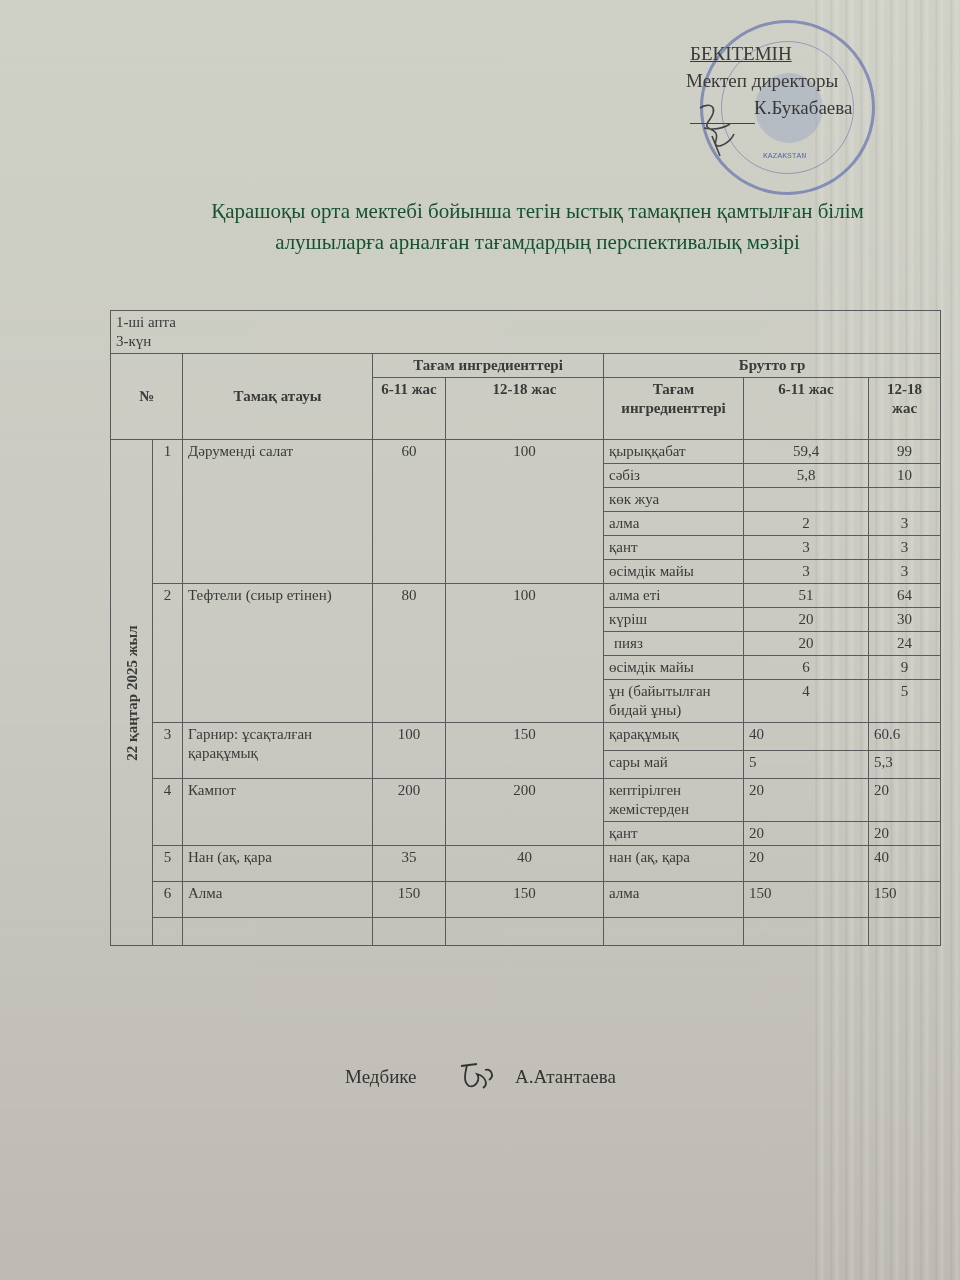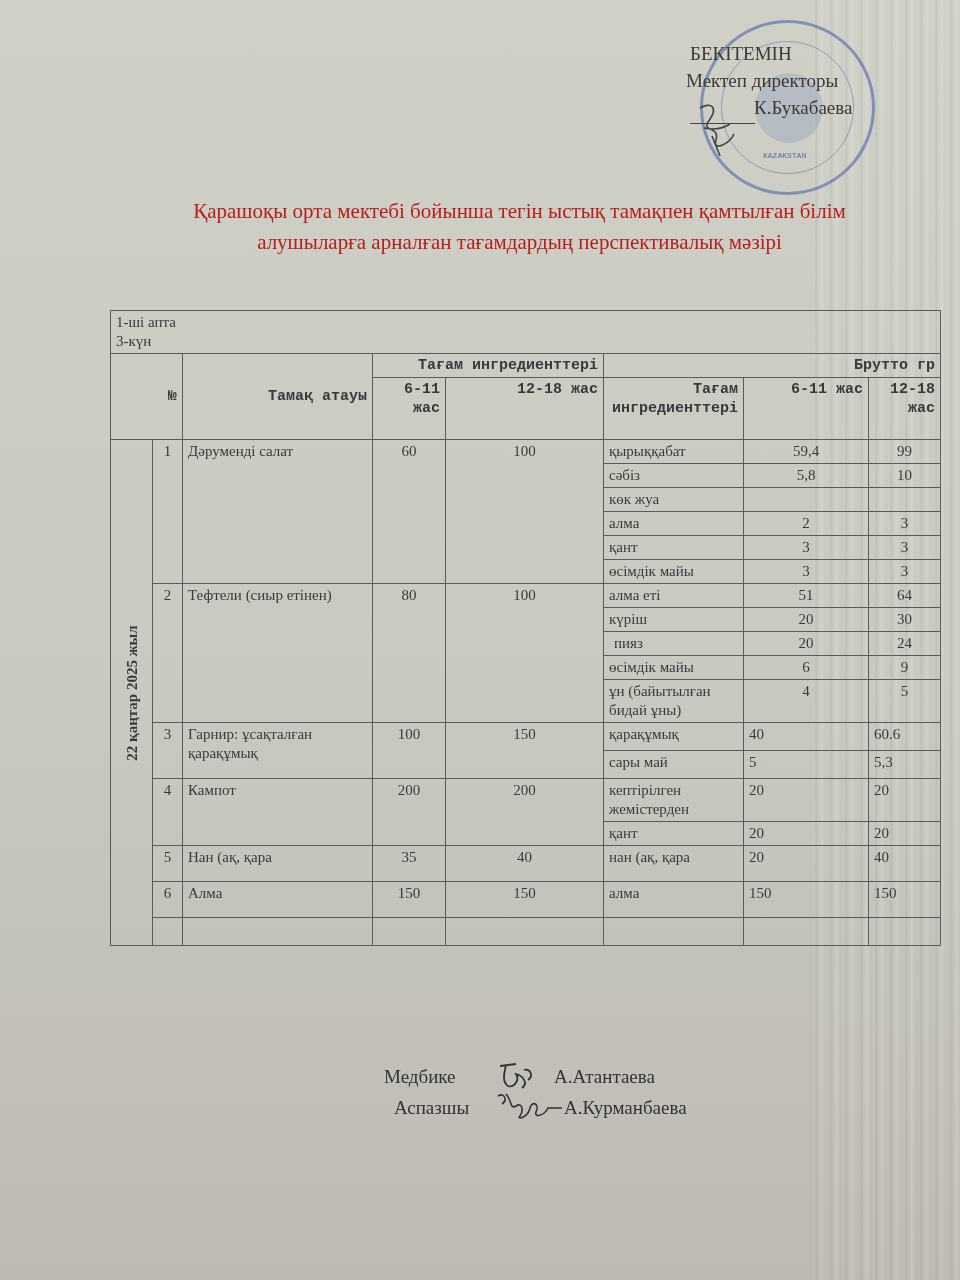--- a/index.html
+++ b/index.html
@@ -9,21 +9,21 @@
       font-family: "Liberation Serif", "DejaVu Serif", serif;
       color: #2f2f2f;
     }
     .streaks {
       position: absolute; right: 0; top: 0; width: 150px; height: 1280px;
       background: repeating-linear-gradient(90deg, rgba(255,255,255,0) 0px, rgba(255,255,255,0) 5px, rgba(90,90,90,0.10) 6px, rgba(255,255,255,0) 8px, rgba(255,255,255,0.15) 12px, rgba(255,255,255,0) 15px);
       pointer-events: none;
     }
     
     .approval { position: absolute; left: 690px; top: 40px; font-size: 19px; line-height: 27px; color: #3a3a3a; z-index: 2; }
-    .approval .l1 { padding-left: 0; }
+    .approval .l1 { padding-left: 0; text-decoration: underline; }
     .approval .l2 { padding-left: -2px; margin-left: -4px; }
     .approval .l3 { padding-left: 64px; }
     .stamp {
       position: absolute; left: 700px; top: 20px; width: 175px; height: 175px;
       border: 3px solid rgba(70,90,170,0.55); border-radius: 50%;
       box-sizing: border-box; z-index: 1;
     }
     .stamp::after {
       content: ""; position: absolute; left: 18px; top: 18px; right: 18px; bottom: 18px;
       border: 1.5px solid rgba(70,90,170,0.45); border-radius: 50%;
@@ -34,45 +34,45 @@
     }
     .stamp-label {
       position: absolute; left: 60px; top: 128px; font-size: 8px; color: rgba(60,80,160,0.8);
       font-family: Liberation Mono, monospace;
       text-align: center;
     }
     .sig-dir { position: absolute; left: 690px; top: 100px; width: 55px; height: 60px; z-index: 3; }
     .sig-line { position: absolute; left: 690px; top: 123px; width: 65px; height: 1px; background: #444; z-index: 3; }
     
     .title {
-      position: absolute; left: 102px; top: 196px; width: 835px; text-align: center;
-      font-size: 21px; line-height: 31px; color: #b91c1c;
+      position: absolute; left: 120px; top: 196px; width: 835px; text-align: center;
+      font-size: 21px; line-height: 31px; color: #14532d;
     }
     
     table.menu {
       position: absolute; left: 110px; top: 310px; width: 830px;
       border-collapse: collapse; font-size: 15px; color: #3a3a3a;
       table-layout: fixed;
     }
     table.menu td, table.menu th {
       border: 1px solid #5a5a5a; padding: 2px 5px; vertical-align: top;
       font-weight: normal; line-height: 19px;
     }
-    table.menu th { text-align: right; vertical-align: middle; font-size: 15px; font-family: Liberation Mono, monospace; }
+    table.menu th { text-align: center; vertical-align: middle; font-size: 15px; }
     .bold { font-weight: bold !important; }
     .c { text-align: center; }
     .head-week td { height: 38px; text-align: left; vertical-align: middle; line-height: 18px; }
     .date-cell { position: relative; padding: 0 !important; }
     .date-text {
       position: absolute; left: 50%; top: 50%; white-space: nowrap;
       transform: translate(-50%, -50%) rotate(-90deg); font-size: 15px; color: #3a3a3a;
     }
     .ing td { height: 19px; }
     .sign-block { position: absolute; left: 345px; top: 1062px; font-size: 19px; line-height: 25px; color: #333; }
-    .sign-row { display: flex; align-items: center; margin-left: 39px; }
+    .sign-row { display: flex; align-items: center; }
     .sign-row .role { width: 110px; }
     .sign-row .sig { width: 60px; height: 28px; }
     .sign-row.r2 { padding-left: 10px; }
   </style>
 </head>
 <body>
 
 <div class="streaks"></div>
 
 <div class="stamp">
@@ -256,20 +256,13 @@
   </table>
 
 <div class="sign-block">
   <div class="sign-row">
     <span class="role">Медбике</span>
     <svg class="sig" viewBox="0 0 60 28">
       <path d="M6 4 L22 2 M12 3 C10 12, 8 20, 14 24 C20 26, 26 18, 22 12 C30 14, 34 22, 28 26 M30 8 C36 6, 40 14, 34 18" stroke="#333" stroke-width="1.8" fill="none"></path>
     </svg>
     <span>А.Атантаева</span>
   </div>
-  <div class="sign-row r2">
-    <span class="role" style="width:100px">Аспазшы</span>
-    <svg class="sig" viewBox="0 0 70 34" style="width:70px;height:34px">
-      <path d="M4 6 C10 2, 14 10, 8 14 M12 4 C18 10, 16 20, 22 16 C28 12, 30 20, 26 26 C22 30, 34 28, 36 18 C38 10, 46 14, 42 22 C40 28, 50 26, 54 18 L68 18" stroke="#333" stroke-width="1.6" fill="none"></path>
-    </svg>
-    <span>А.Курманбаева</span>
-  </div>
 </div>
 
 </body></html>

